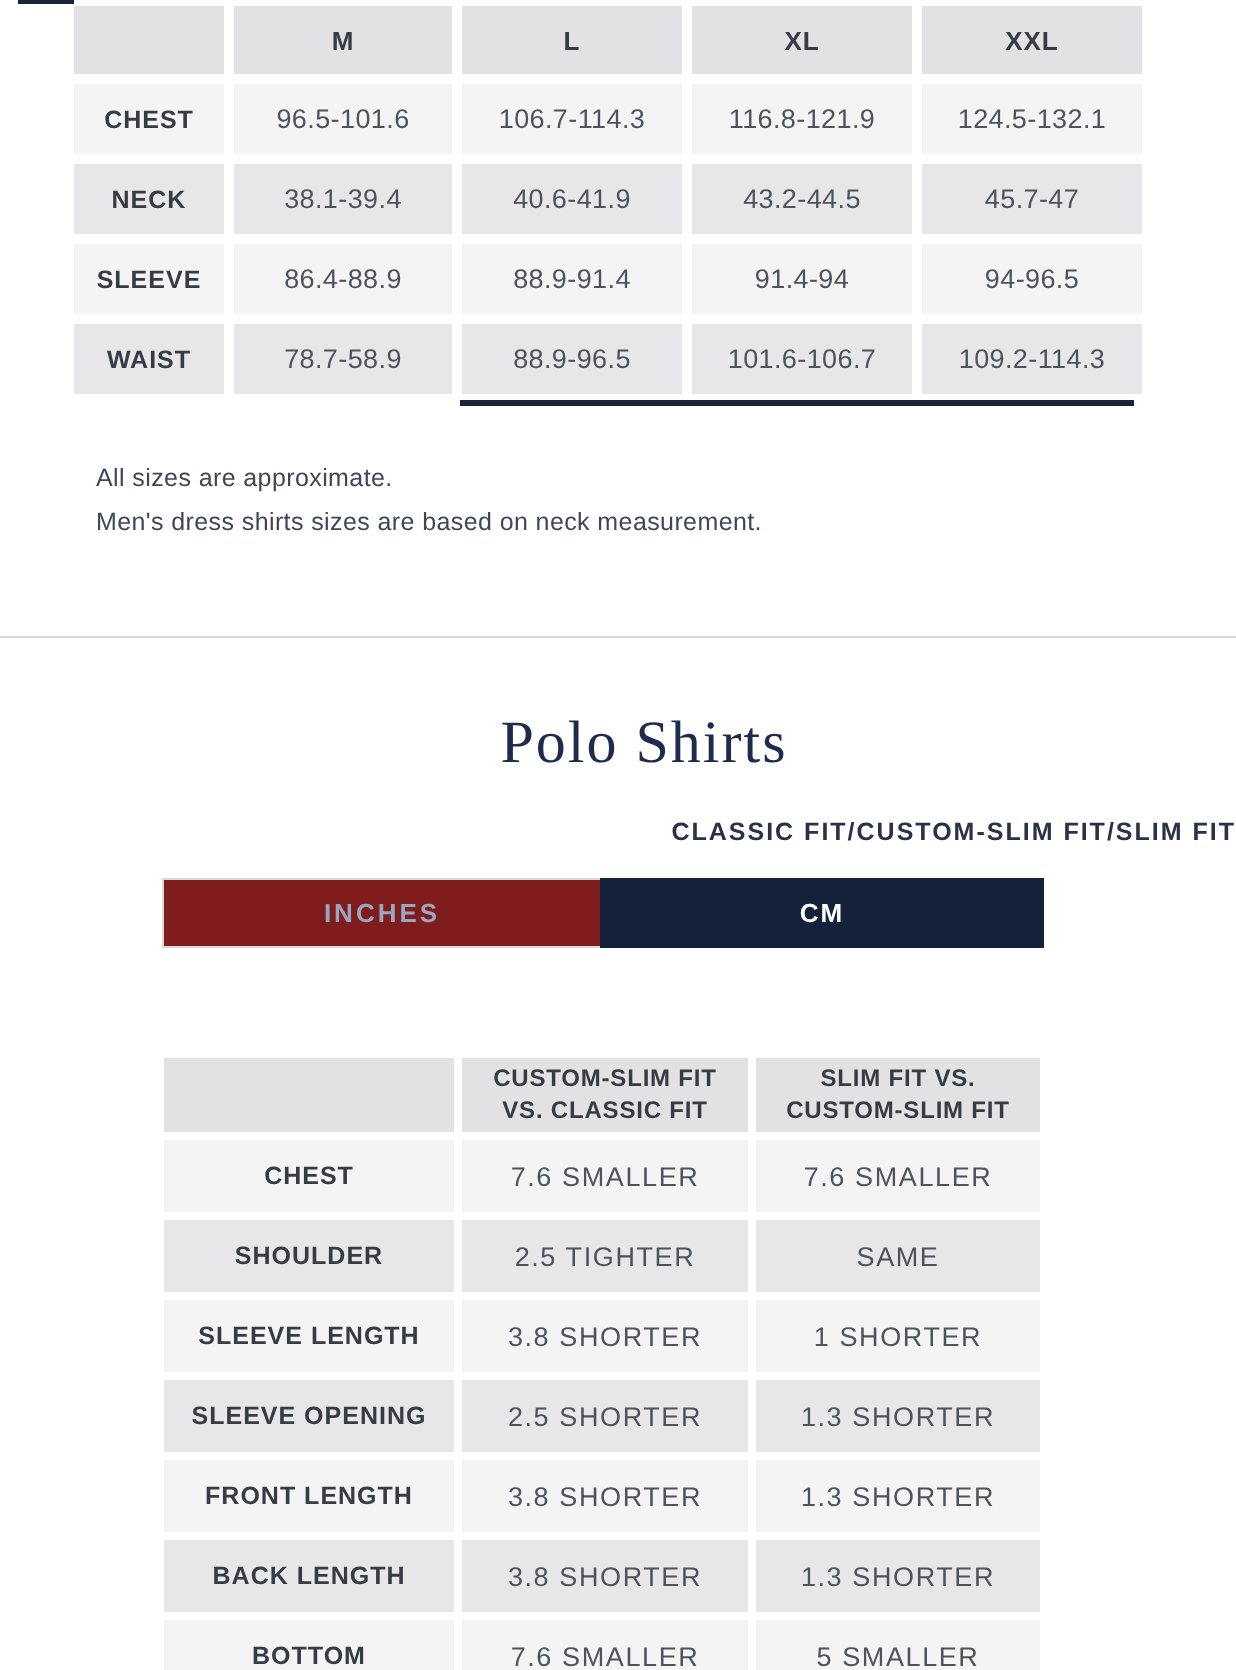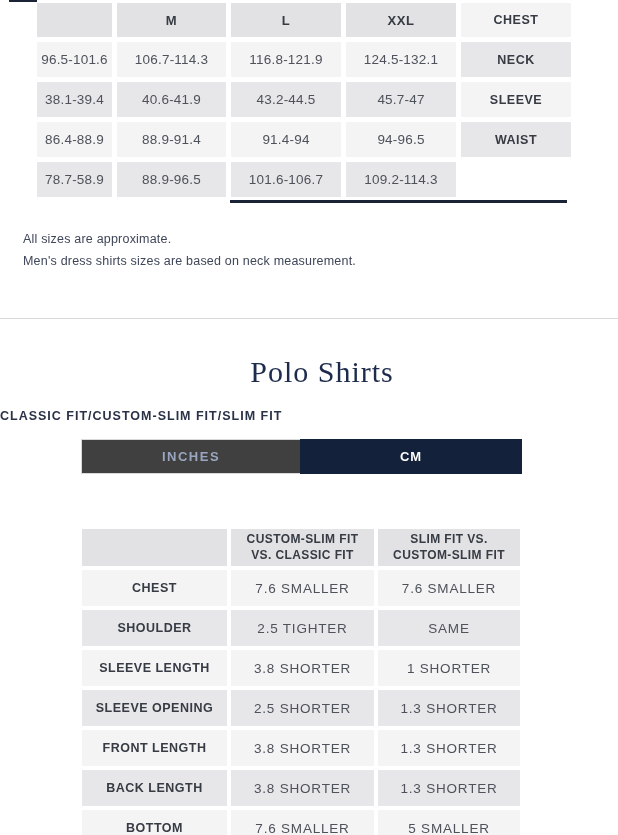--- a/index.html
+++ b/index.html
@@ -25,37 +25,37 @@
   .cell.lbl{font-weight:bold;font-size:12.5px;letter-spacing:.5px;color:var(--label-text);}
   .cell.val{font-size:13.5px;color:var(--value-text);letter-spacing:.2px;}
   .r-light{background:var(--row-light);}
   .r-dark{background:var(--row-dark);}
 
   
   .hscroll-thumb{position:absolute;left:230px;top:200px;width:337px;height:3px;
     background:var(--scrollbar);cursor:pointer;}
 
   
-  .notes{position:absolute;left:23px;top:233px;}
+  .notes{position:absolute;left:48px;top:233px;}
   .notes p{font-size:12.5px;color:var(--note-text);letter-spacing:.2px;margin-bottom:8px;line-height:1.1;}
 
   
   .divider{position:absolute;left:0;top:318px;width:618px;height:1px;background:var(--divider);}
 
   
   .polo-title{position:absolute;left:0;top:355px;width:618px;text-align:center;
     font-family:"Liberation Serif","DejaVu Serif",serif;font-weight:normal;
     font-size:30px;letter-spacing:1px;color:var(--title-text);padding-left:26px;}
-  .polo-subtitle{position:absolute;left:0;top:409px;width:618px;text-align:left;
+  .polo-subtitle{position:absolute;left:0;top:409px;width:618px;text-align:right;
     font-size:12.5px;font-weight:bold;letter-spacing:1px;color:#2a3248;}
 
   
   .unit-toggle{position:absolute;left:81px;top:439px;width:441px;height:35px;
     display:flex;border:1px solid var(--toggle-border);}
-  .unit-inches{width:218px;height:100%;background:#404040;display:flex;align-items:center;
+  .unit-inches{width:218px;height:100%;background:#7f1d1d;display:flex;align-items:center;
     justify-content:center;font-size:13px;font-weight:bold;letter-spacing:1.5px;
     color:var(--inches-text);cursor:pointer;}
   .unit-cm{flex:1;height:calc(100% + 2px);margin:-1px -1px -1px 0;background:var(--navy);
     display:flex;align-items:center;justify-content:center;font-size:13px;font-weight:bold;
     letter-spacing:1px;color:#fff;cursor:pointer;}
 
   
   .fit-table{position:absolute;left:82px;top:529px;display:grid;
     grid-template-columns:145px 143px 142px;
     grid-template-rows:37px 36px 36px 36px 36px 36px 36px 36px;gap:4px;}
@@ -67,20 +67,21 @@
 <body>
 
 <div class="page">
 
   <div class="tab-line"></div>
 
   <div class="size-table">
     <div class="cell hdr"></div>
     <div class="cell hdr">M</div>
     <div class="cell hdr">L</div>
+    <div class="cell hdr">XL</div>
     <div class="cell hdr">XXL</div>
 
     <div class="cell lbl r-light">CHEST</div>
     <div class="cell val r-light">96.5-101.6</div>
     <div class="cell val r-light">106.7-114.3</div>
     <div class="cell val r-light">116.8-121.9</div>
     <div class="cell val r-light">124.5-132.1</div>
 
     <div class="cell lbl r-dark">NECK</div>
     <div class="cell val r-dark">38.1-39.4</div>

